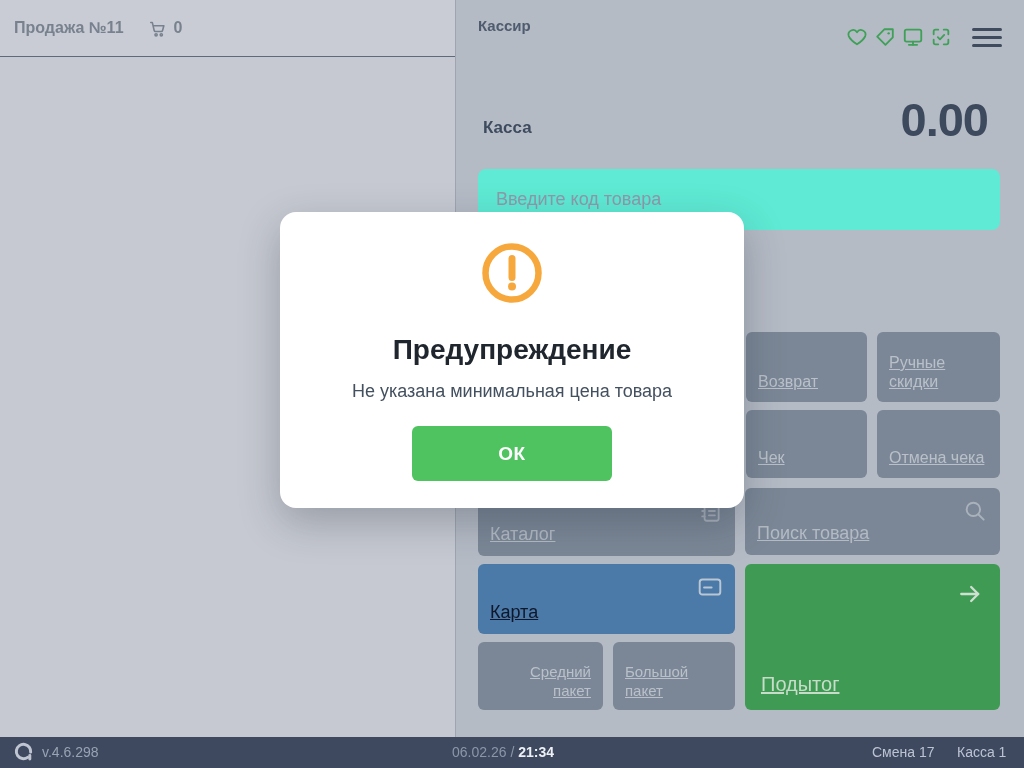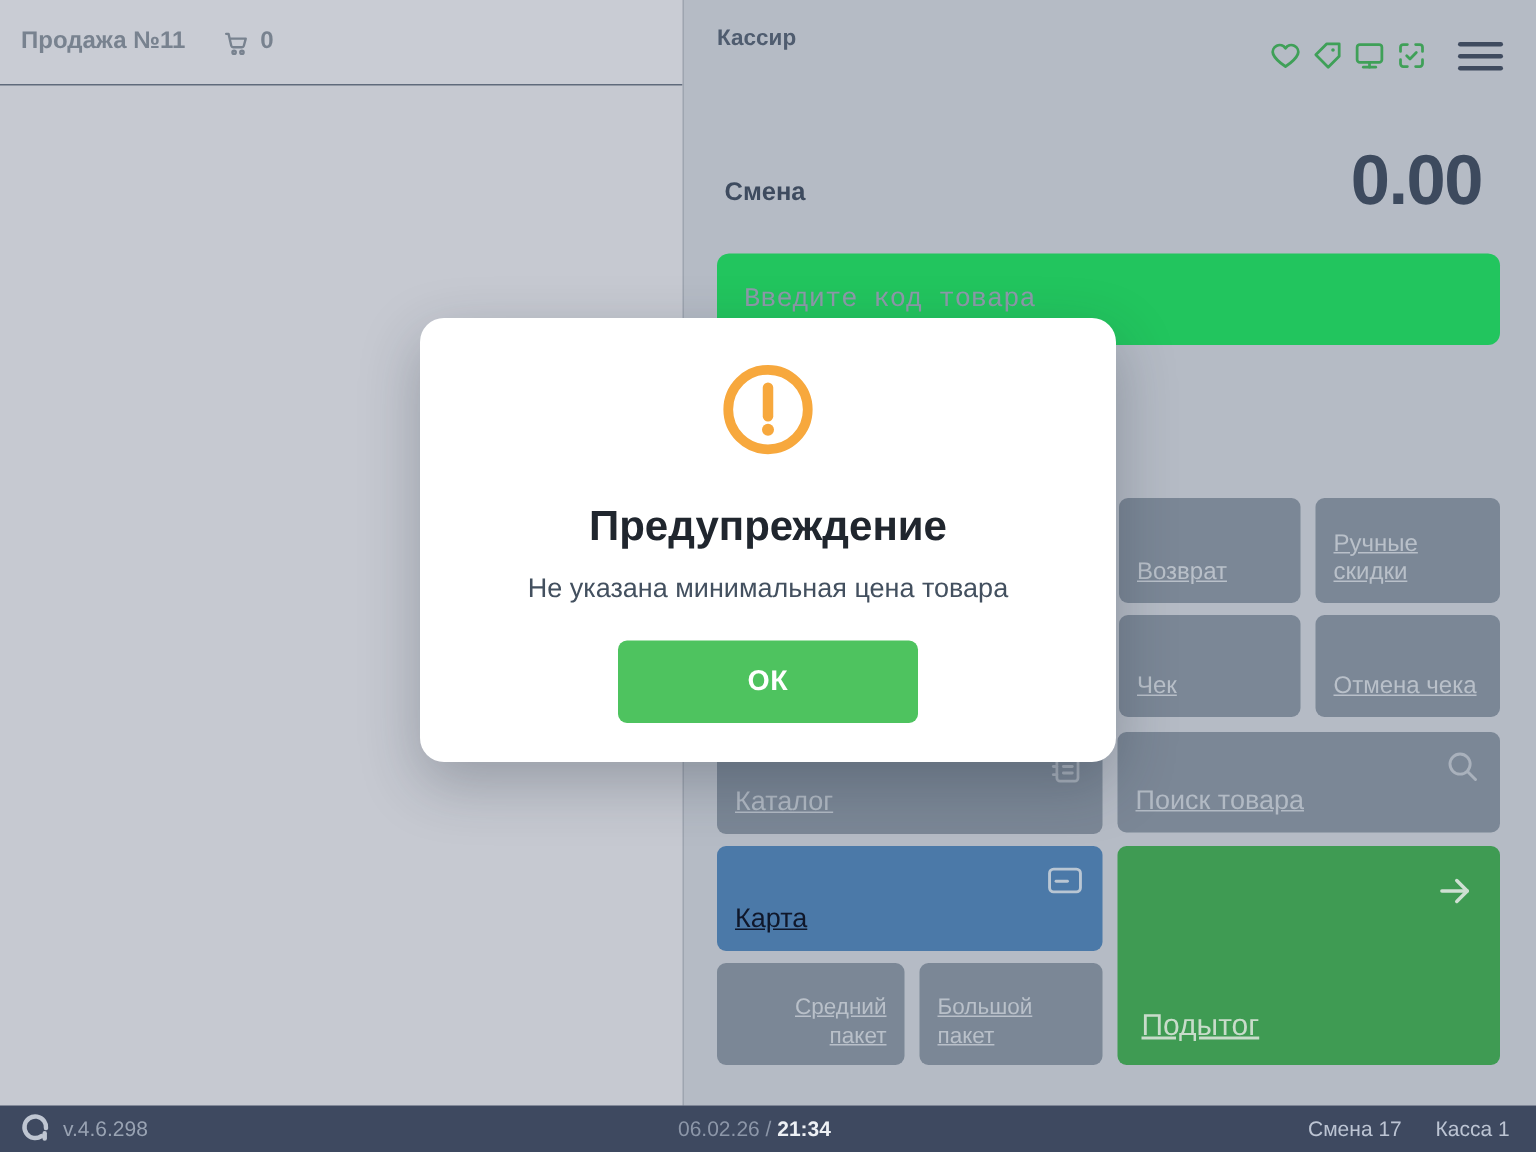--- a/index.html
+++ b/index.html
@@ -21,23 +21,23 @@
                  border-left:1px solid rgba(90,100,115,.25); }
   .cashier { position:absolute; left:478px; top:17px; font-size:15px; font-weight:600; color:#4f5c6f; }
   .top-icons { position:absolute; left:846px; top:26px; display:flex; align-items:center; gap:6px; }
   .top-icons svg { display:block; }
   .burger { margin-left:14px; width:30px; display:flex; flex-direction:column; gap:5px; cursor:pointer; }
   .burger span { display:block; height:3px; border-radius:2px; background:#3f4b5f; }
 
   .sum-label { position:absolute; left:483px; top:118px; font-size:17px; font-weight:700; color:#3e4b5f; }
   .sum-value { position:absolute; right:36px; top:92px; font-size:47px; font-weight:700; color:#3d4a5e; letter-spacing:-1px; }
 
-  .code-input { position:absolute; left:478px; top:169px; width:522px; height:61px; background:#22c55e;
+  .code-input { position:absolute; left:478px; top:169px; width:522px; height:61px; background:#5eead4;
                 border:none; border-radius:8px; padding:0 18px; font-size:18px; color:#4a5668;
-                font-family:Liberation Mono, monospace; outline:none; }
+                font-family:Liberation Sans, sans-serif; outline:none; }
   .code-input::placeholder { color:#8e99aa; opacity:1; }
 
   
   .pbtn { position:absolute; border-radius:6px; background:#7b8796; color:#b9c0c9;
           display:flex; align-items:flex-end; padding:10px 12px; font-size:16px; line-height:1.22;
           cursor:pointer; text-align:left;text-decoration:underline; }
   .pbtn .icon-tr { position:absolute; top:10px; right:12px; }
   .btn-refund       { left:746px; top:332px; width:121px; height:70px; }
   .btn-discounts    { left:877px; top:332px; width:123px; height:70px; }
   .btn-receipt      { left:746px; top:410px; width:121px; height:68px; }
@@ -124,21 +124,21 @@
         <path d="M8.5 12.2l2.4 2.4 4.6-4.8"></path>
       </svg>
     </span>
     <span class="burger">
       <span></span>
         <span></span>
         <span></span>
     </span>
   </div>
 
-  <div class="sum-label">Смена</div>
+  <div class="sum-label">Касса</div>
   <div class="sum-value">0.00</div>
 
   <input class="code-input" type="text" placeholder="Введите код товара" style="">
 
   <div class="pbtn btn-refund">
     <span>Возврат</span>
   </div>
   <div class="pbtn btn-discounts">
     <span>Ручные скидки</span>
   </div>

